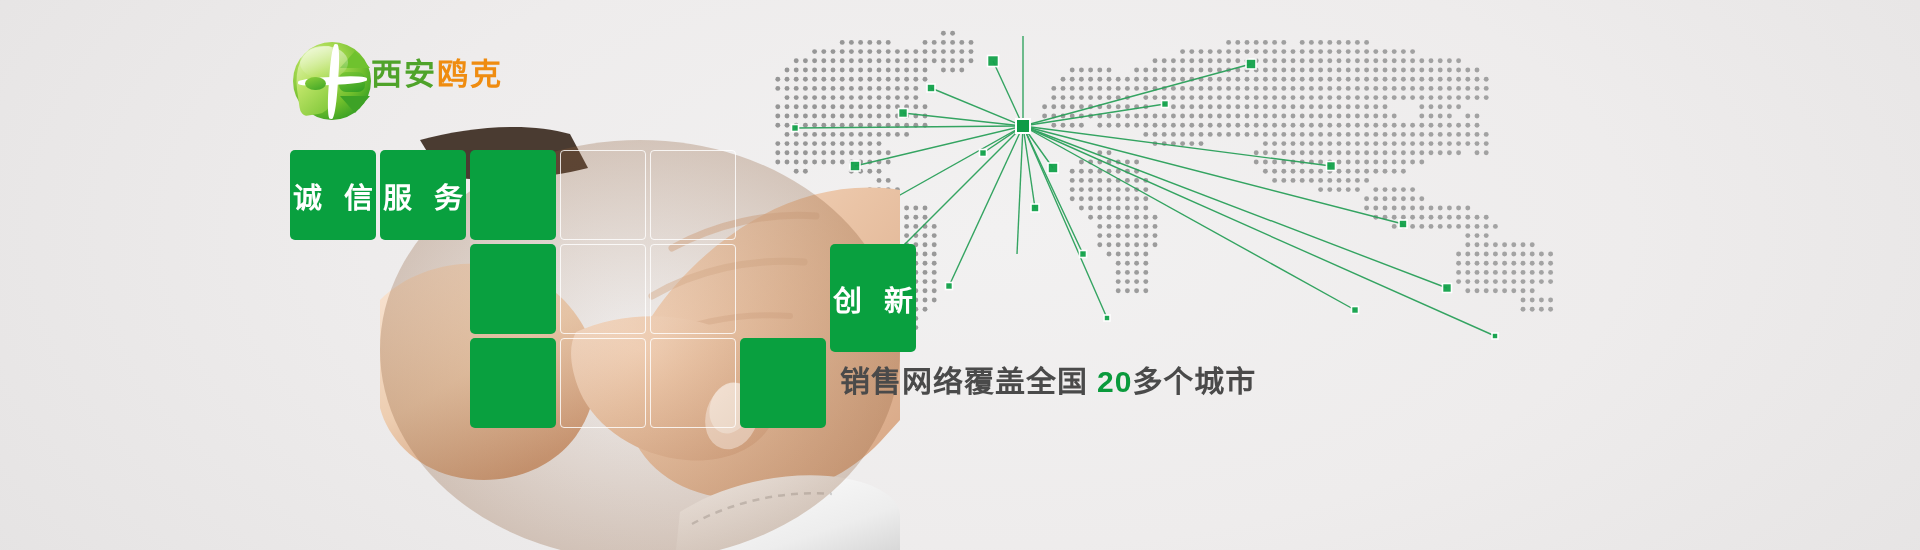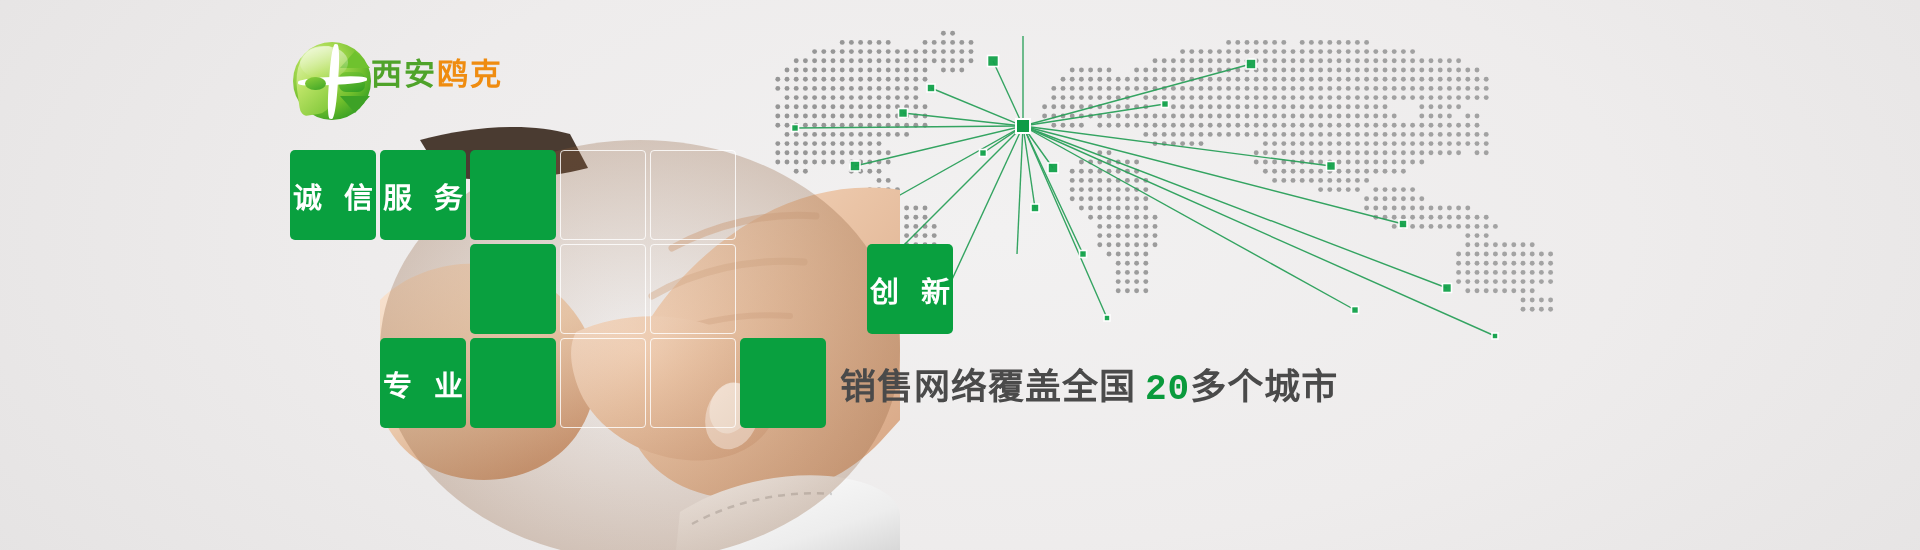--- a/index.html
+++ b/index.html
@@ -195,25 +195,24 @@
     letter-spacing: 7px;
     text-indent: 7px;
     white-space: nowrap;
   }
 
   
   #caption {
     position: absolute;
     left: 840px;
     top: 357px;
-    font-size: 36px;
+    font-size: 30px;
     font-weight: 700;
     letter-spacing: 1px;
     white-space: nowrap;
-    font-family: Liberation Mono, monospace;
   }
   #caption .cap-main { color: #4a4a4a; }
   #caption .cap-hl { color: #0a9a3c; margin-left: 9px; }
   #caption .cap-tail { color: #4a4a4a; }
 </style>
 </head>
 <body>
 
 <div id="banner">
 
@@ -1397,27 +1396,24 @@
     <div class="tile" style="left:90px; top:0px; width:86px; height:90px;padding-left:22px;">
       <span class="tile-label">服 务</span>
     </div>
     <div class="tile" style="left:180px; top:0px; width:86px; height:90px;"></div>
     <div class="tile ghost" style="left:270px; top:0px; width:86px; height:90px;"></div>
     <div class="tile ghost" style="left:360px; top:0px; width:86px; height:90px;"></div>
 
     <div class="tile" style="left:180px; top:94px; width:86px; height:90px;"></div>
     <div class="tile ghost" style="left:270px; top:94px; width:86px; height:90px;"></div>
     <div class="tile ghost" style="left:360px; top:94px; width:86px; height:90px;"></div>
-    <div class="tile" style="left:540px; top:94px; width:86px; height:90px;margin-left:37px;">
+    <div class="tile" style="left:540px; top:94px; width:86px; height:108px;">
       <span class="tile-label">创 新</span>
     </div>
 
-    <div class="tile" style="left:90px; top:188px; width:86px; height:90px;">
-      <span class="tile-label">专 业</span>
-    </div>
     <div class="tile" style="left:180px; top:188px; width:86px; height:90px;"></div>
     <div class="tile ghost" style="left:270px; top:188px; width:86px; height:90px;"></div>
     <div class="tile ghost" style="left:360px; top:188px; width:86px; height:90px;"></div>
     <div class="tile" style="left:450px; top:188px; width:86px; height:90px;"></div>
   </div>
 
   <div id="logo-block">
     <div id="logo-mark">
       <span class="sphere"></span>
       <span class="tri-top"></span>

